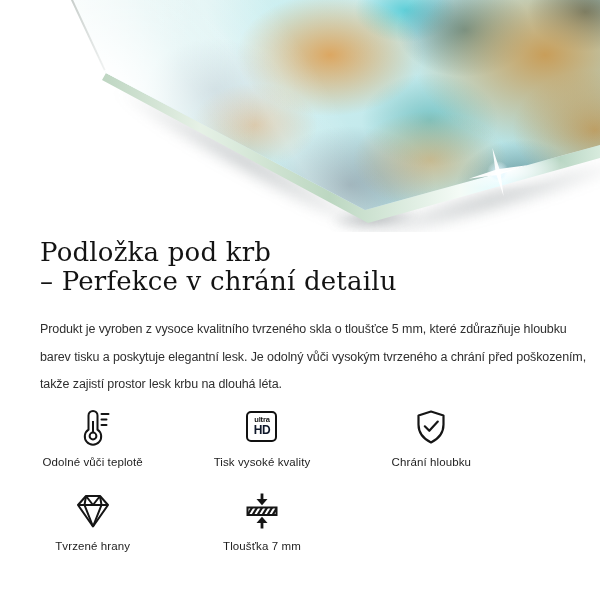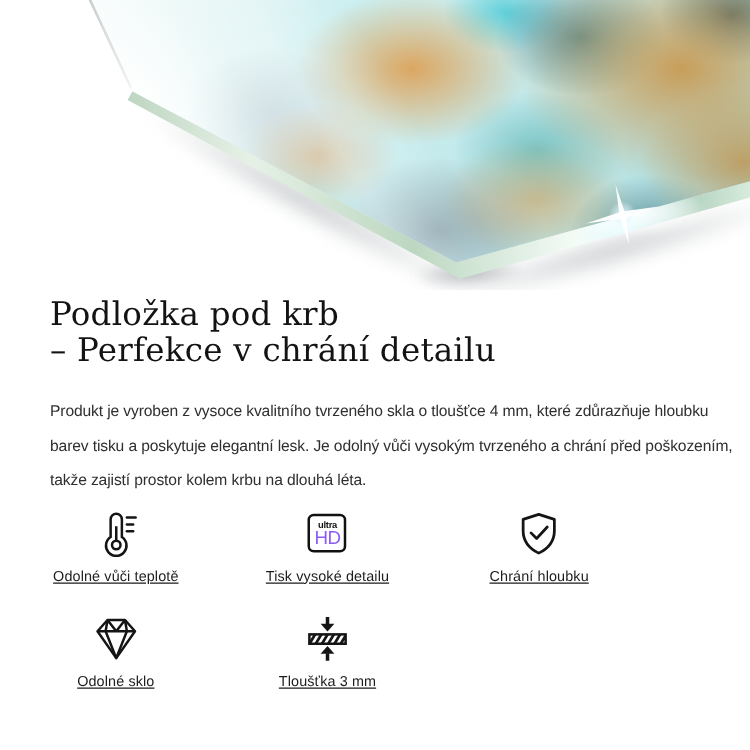--- a/index.html
+++ b/index.html
@@ -66,26 +66,26 @@
   .title{margin:6px 0 0 40px;font-family:"DejaVu Serif","Liberation Serif",serif;
          font-size:26px;line-height:29px;color:#131313;font-weight:400;letter-spacing:0.2px;}
   .para{margin:20px 40px 0;font-size:12.5px;line-height:27.5px;color:#2f2f2f;letter-spacing:-0.1px;}
   .para div{white-space:nowrap;}
 
   
   .features{margin:8px 0 0 8px;width:508px;display:grid;
             grid-template-columns:repeat(3,1fr);row-gap:22px;}
   .feature{display:flex;flex-direction:column;align-items:center;}
   .ficon{height:40px;display:flex;align-items:center;justify-content:flex-start;}
-  .flabel{margin-top:8px;font-size:11.5px;line-height:14px;color:#1d1d1d;letter-spacing:0.1px;text-decoration:underline;}
+  .flabel{margin-top:8px;font-size:11.5px;line-height:14px;color:#1d1d1d;letter-spacing:0.1px;}
 
   .hdbox{width:27px;height:27px;border:2.4px solid #111;border-radius:5px;
          display:flex;flex-direction:column;align-items:center;justify-content:center;}
   .hdbox .u{font-size:7.5px;font-weight:bold;color:#111;line-height:8px;letter-spacing:-0.2px;}
-  .hdbox .h{font-size:15px;font-weight:normal;color:#8b5cf6;line-height:13px;letter-spacing:-0.4px;}
+  .hdbox .h{font-size:12px;font-weight:bold;color:#0f172a;line-height:13px;letter-spacing:-0.4px;}
 
   svg{display:block;}
 </style>
 </head>
 <body>
 
 <div class="page">
 
   <div class="hero">
     <div class="glass-shadow-left"></div>
@@ -110,23 +110,23 @@
       </g>
     </svg>
   </div>
 
   <h1 class="title">
     <div>Podložka pod krb</div>
     <div>– Perfekce v chrání detailu</div>
   </h1>
 
   <div class="para">
-    <div>Produkt je vyroben z vysoce kvalitního tvrzeného skla o tloušťce 4 mm, které zdůrazňuje hloubku</div>
+    <div>Produkt je vyroben z vysoce kvalitního tvrzeného skla o tloušťce 5 mm, které zdůrazňuje hloubku</div>
     <div>barev tisku a poskytuje elegantní lesk. Je odolný vůči vysokým tvrzeného a chrání před poškozením,</div>
-    <div>takže zajistí prostor kolem krbu na dlouhá léta.</div>
+    <div>takže zajistí prostor lesk krbu na dlouhá léta.</div>
   </div>
 
   <div class="features">
 
     <div class="feature">
       <div class="ficon">
         <svg width="40" height="40" viewBox="0 0 40 40" fill="none" stroke="#151515" stroke-width="2">
           <path d="M15.5,8.5 a4.5,4.5 0 0 1 9,0 V22.6 a8.2,8.2 0 1 1 -9,0 Z"></path>
           <circle cx="20" cy="29" r="3.4"></circle>
           <line x1="20" y1="14" x2="20" y2="25.4"></line>
@@ -138,21 +138,21 @@
       <div class="flabel">Odolné vůči teplotě</div>
     </div>
 
     <div class="feature">
       <div class="ficon">
         <div class="hdbox">
           <span class="u">ultra</span>
           <span class="h">HD</span>
         </div>
       </div>
-      <div class="flabel">Tisk vysoké detailu</div>
+      <div class="flabel">Tisk vysoké kvality</div>
     </div>
 
     <div class="feature">
       <div class="ficon">
         <svg width="40" height="40" viewBox="0 0 40 40" fill="none" stroke="#151515" stroke-width="2.2" stroke-linejoin="round" stroke-linecap="round">
           <path d="M20,4.5 L32.5,8.5 V17.5 C32.5,26.5 27.5,31.8 20,35.5 C12.5,31.8 7.5,26.5 7.5,17.5 V8.5 Z"></path>
           <path d="M13.8,19.3 L18.3,23.8 L26.8,14.6"></path>
         </svg>
       </div>
       <div class="flabel">Chrání hloubku</div>
@@ -160,21 +160,21 @@
 
     <div class="feature">
       <div class="ficon">
         <svg width="40" height="40" viewBox="0 0 40 40" fill="none" stroke="#151515" stroke-width="2" stroke-linejoin="round">
           <path d="M5,14 L13,5 H27 L35,14 L20,35.5 Z"></path>
           <line x1="5" y1="14" x2="35" y2="14"></line>
           <path d="M13,5 L11.5,14 M13,5 L20,14 M27,5 L20,14 M27,5 L28.5,14"></path>
           <path d="M11.5,14 L20,35.5 M28.5,14 L20,35.5"></path>
         </svg>
       </div>
-      <div class="flabel">Odolné sklo</div>
+      <div class="flabel">Tvrzené hrany</div>
     </div>
 
 
     <div class="feature">
       <div class="ficon">
         <svg width="40" height="40" viewBox="0 0 40 40">
           <defs>
               <clipPath id="barclip">
                 <rect x="6" y="17" width="28" height="6.5"></rect>
               </clipPath>
@@ -187,17 +187,17 @@
             <line x1="20" y1="25" x2="26" y2="15"></line>
             <line x1="25" y1="25" x2="31" y2="15"></line>
             <line x1="30" y1="25" x2="36" y2="15"></line>
           </g>
           <line x1="20" y1="2.5" x2="20" y2="8.5" stroke="#151515" stroke-width="2.8"></line>
           <polygon points="14.5,8 25.5,8 20,14.2" fill="#151515"></polygon>
           <line x1="20" y1="37.5" x2="20" y2="31.5" stroke="#151515" stroke-width="2.8"></line>
           <polygon points="14.5,32 25.5,32 20,25.8" fill="#151515"></polygon>
         </svg>
       </div>
-      <div class="flabel">Tloušťka 3 mm</div>
+      <div class="flabel">Tloušťka 7 mm</div>
     </div>
 
   </div>
 </div>
 
 </body></html>

